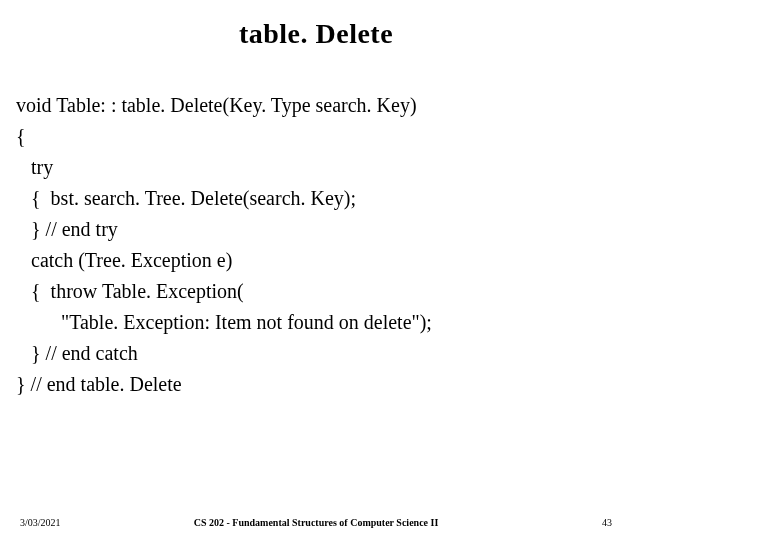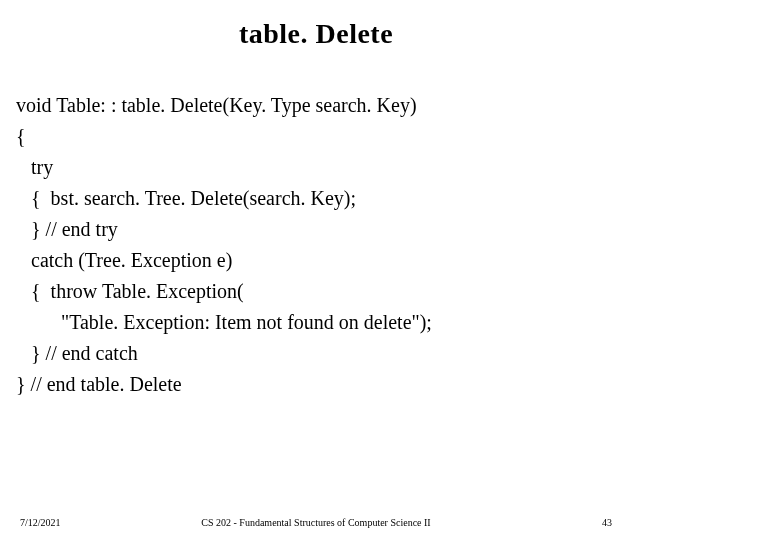--- a/index.html
+++ b/index.html
@@ -50,21 +50,21 @@
     position: absolute;
     left: 20px;
     bottom: 0;
   }
   .footer-center {
     position: absolute;
     left: 0;
     right: 0;
     text-align: center;
     bottom: 0;
-    font-weight: normal;
+    font-weight: bold;
   }
   .footer-right {
     position: absolute;
     right: 20px;
     bottom: 0;
   }
 </style>
 </head>
 <body>
 
@@ -74,17 +74,17 @@
 {
    try
    {  bst. search. Tree. Delete(search. Key);
    } // end try
    catch (Tree. Exception e)
    {  throw Table. Exception(
          "Table. Exception: Item not found on delete");
    } // end catch
 } // end table. Delete</div>
   <div class="footer">
-    <span class="footer-left">7/12/2021</span>
+    <span class="footer-left">3/03/2021</span>
     <span class="footer-center">CS 202 - Fundamental Structures of Computer Science II</span>
     <span class="footer-right">43</span>
   </div>
 </div>
 
 </body></html>

